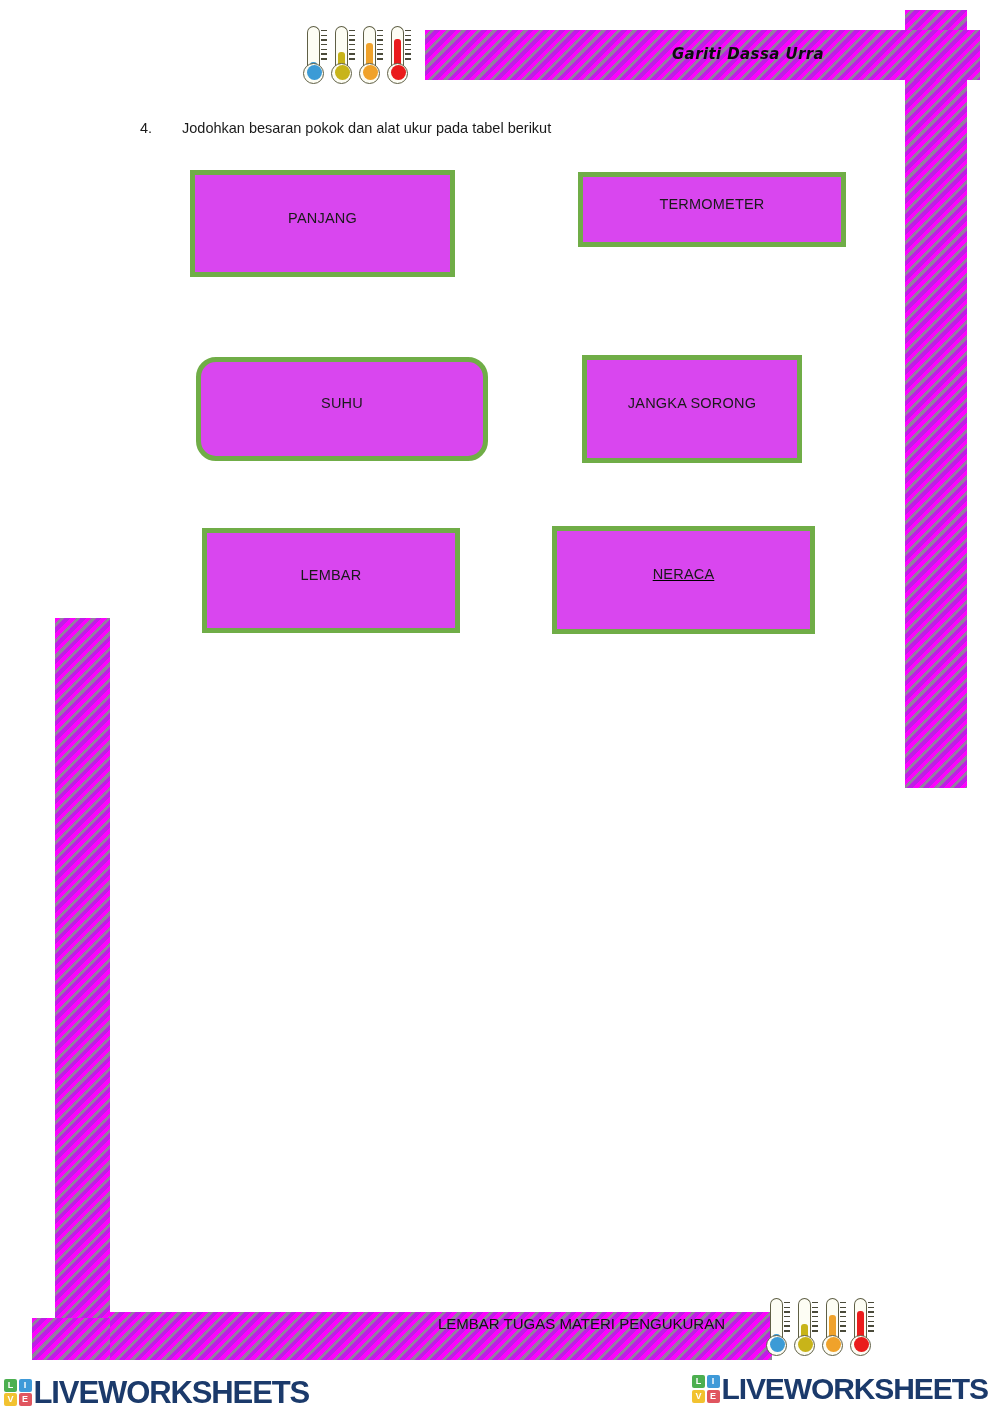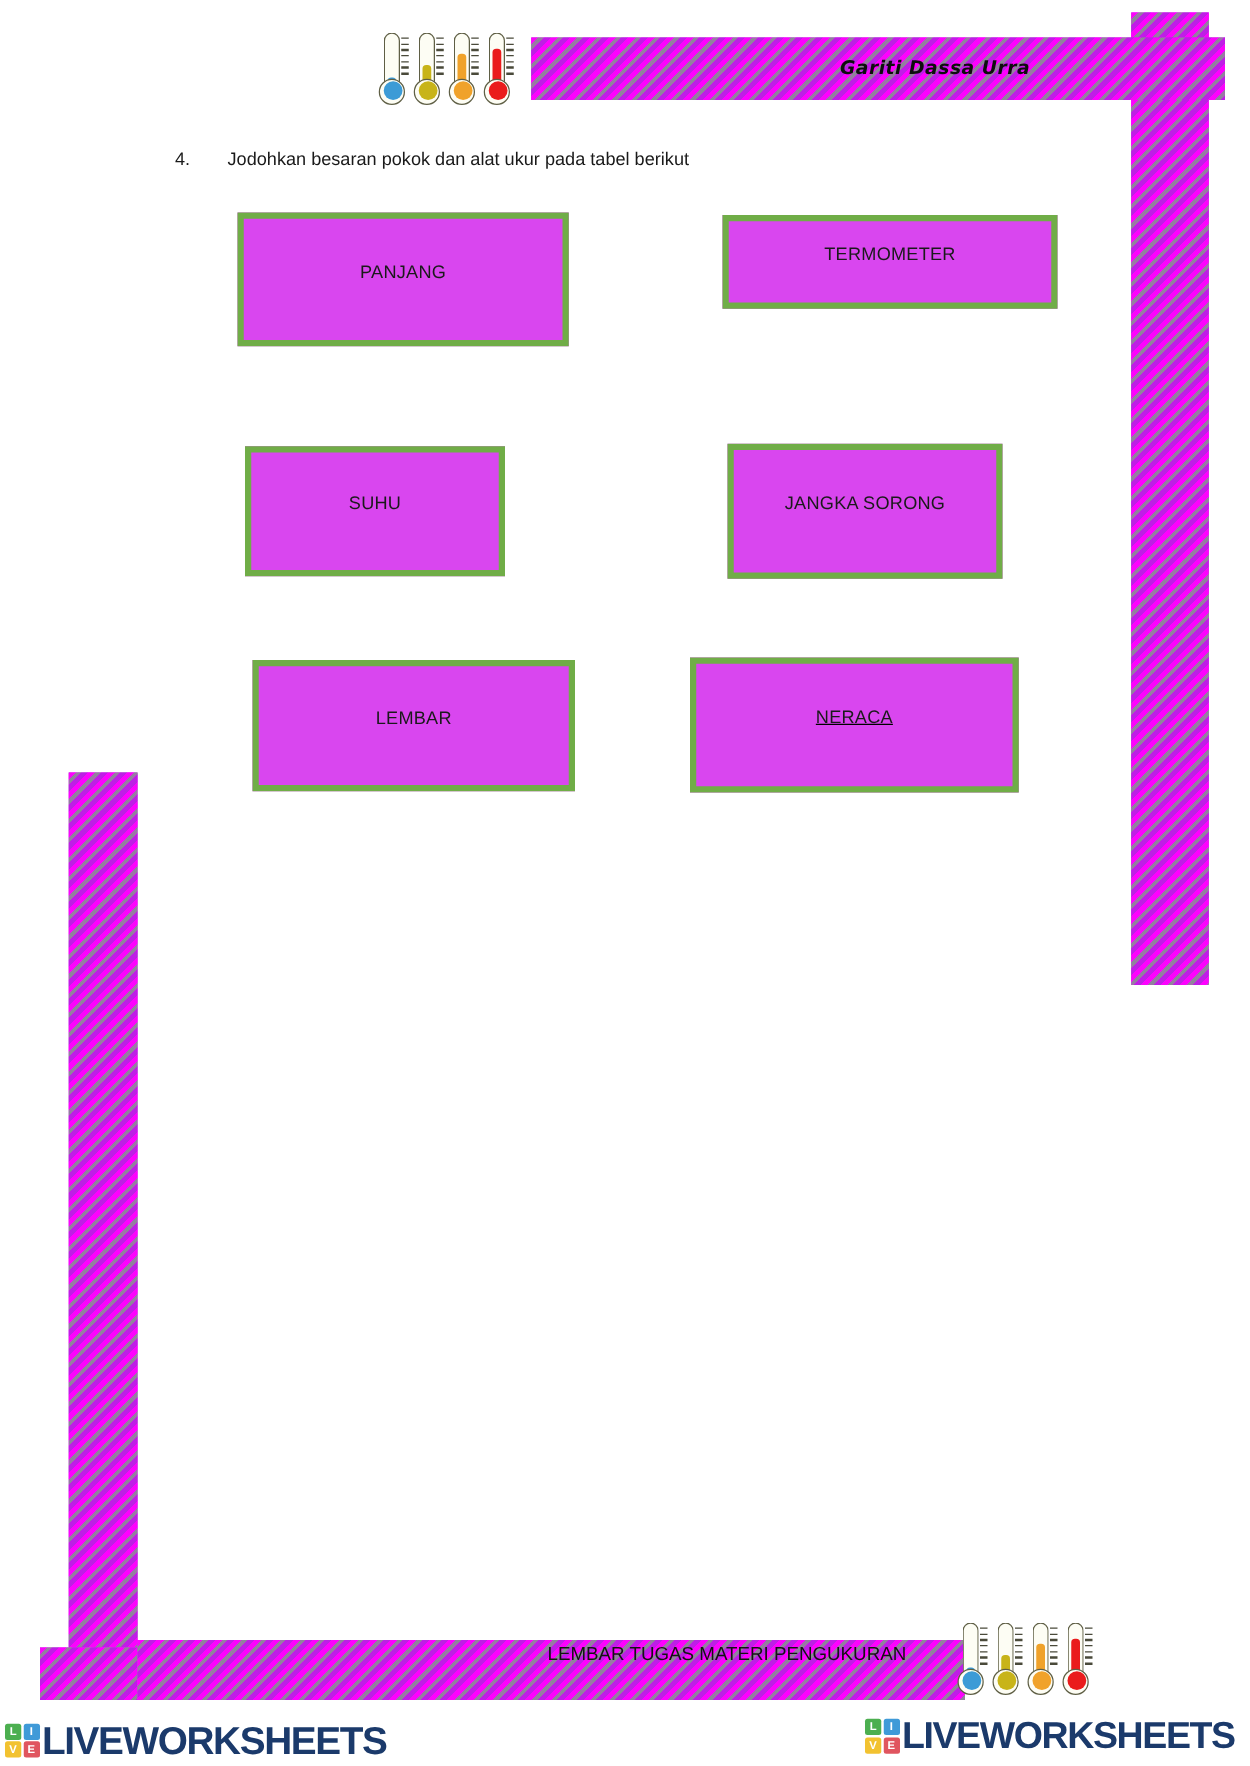--- a/index.html
+++ b/index.html
@@ -133,21 +133,21 @@
     font-family: "Liberation Sans", sans-serif;
     font-size: 14.5px;
     color: #1a1a1a;
     letter-spacing: 0.2px;
   }
 
   
   #card-panjang    { left: 190px; top: 170px; width: 265px; height: 107px; }
   #card-termometer { left: 578px; top: 172px; width: 268px; height: 75px; text-align: center; }
   
-  #card-suhu          { left: 196px; top: 357px; width: 208px; height: 104px; }
+  #card-suhu          { left: 196px; top: 357px; width: 292px; height: 104px; border-radius: 20px; }
   #card-jangka-sorong { left: 582px; top: 355px; width: 220px; height: 108px; }
   
   #card-massa  { left: 202px; top: 528px; width: 258px; height: 105px; }
   #card-neraca { left: 552px; top: 526px; width: 263px; height: 108px; text-decoration: underline; }
 
   
   .card span { transform: translateY(-6px); }
 
   
   .lw-logo {

